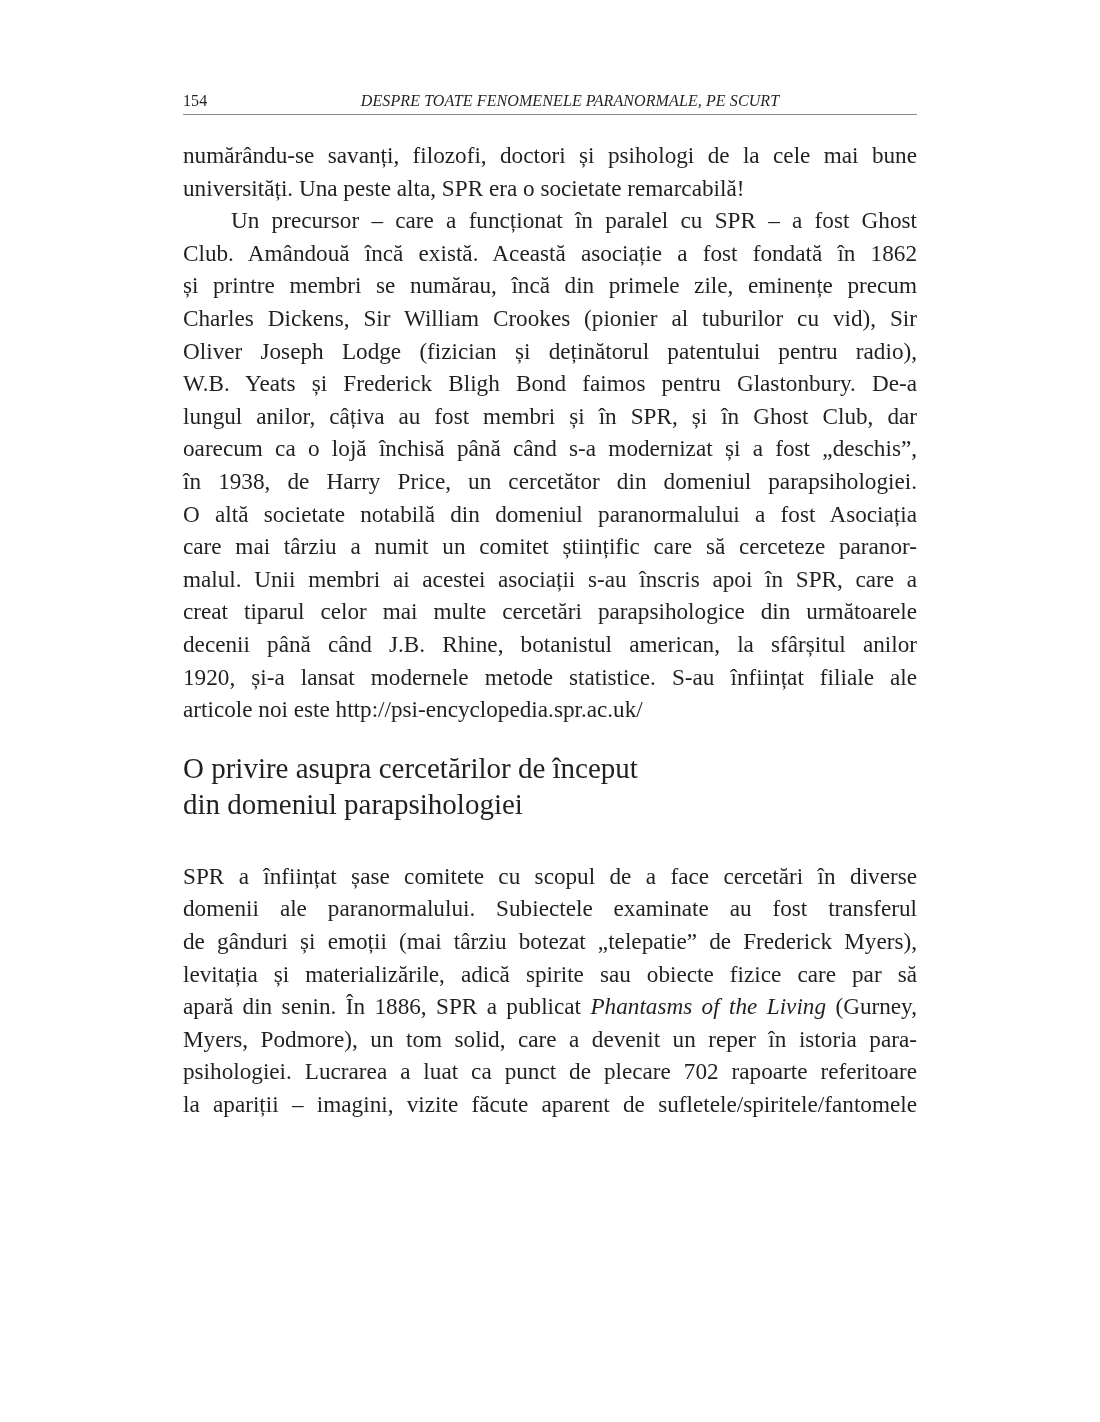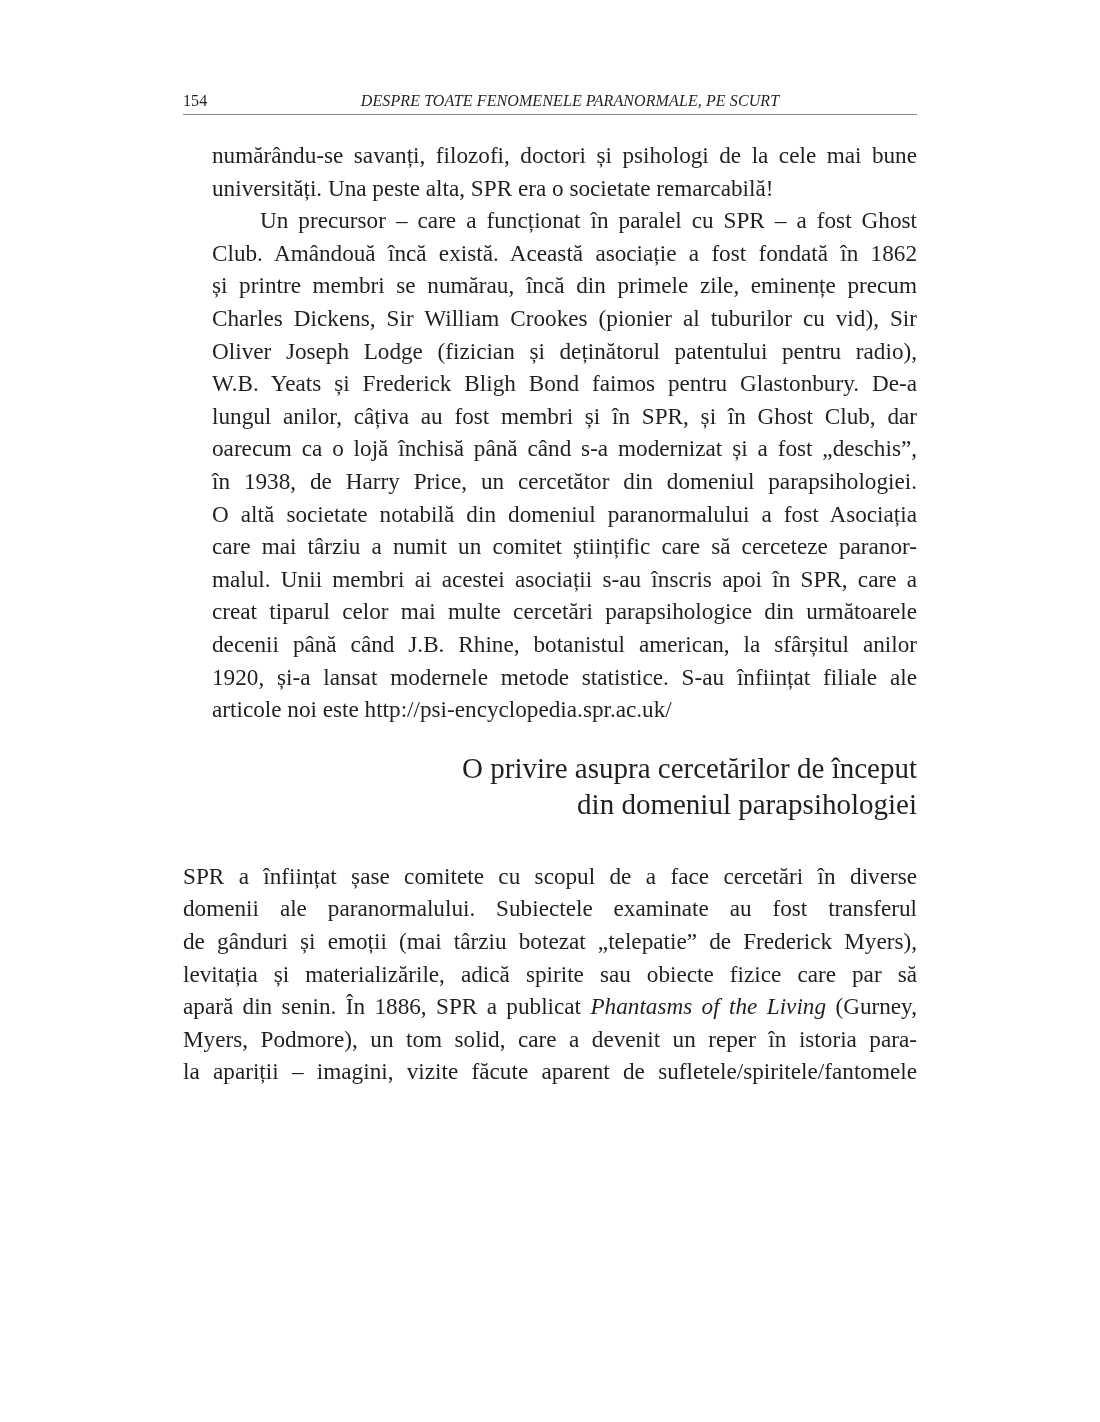--- a/index.html
+++ b/index.html
@@ -58,25 +58,24 @@
     text-align: justify;
     text-align-last: justify;
     white-space: nowrap;
     overflow: visible;
   }
   .line.last {
     text-align-last: left;
   }
   .section-1 {
     margin-top: 24px;
-    margin-left: 29px;
   }
   .section-heading {
     margin-bottom: 0;
-    text-align: right;
+    text-align: left;
     font-size: 29px;
     line-height: 36px;
     font-weight: normal;
   }
   .section-2 {
     margin-top: 38px;
   }
   em {
   }
 </style>
@@ -121,17 +120,18 @@
   </h2>
 
   <div class="body-text section-2">
     <p class="para">
       <span class="line">SPR a înființat șase comitete cu scopul de a face cercetări în diverse</span>
       <span class="line">domenii ale paranormalului. Subiectele examinate au fost transferul</span>
       <span class="line">de gânduri și emoții (mai târziu botezat „telepatie” de Frederick Myers),</span>
       <span class="line">levitația și materializările, adică spirite sau obiecte fizice care par să</span>
       <span class="line"><span>apară din senin. În 1886, SPR a publicat </span><em>Phantasms of the Living</em><span> (Gurney,</span></span>
       <span class="line">Myers, Podmore), un tom solid, care a devenit un reper în istoria para-</span>
+      <span class="line">psihologiei. Lucrarea a luat ca punct de plecare 702 rapoarte referitoare</span>
       <span class="line">la apariții – imagini, vizite făcute aparent de sufletele/spiritele/fantomele</span>
     </p>
   </div>
 
 </div>
 
 </body></html>

